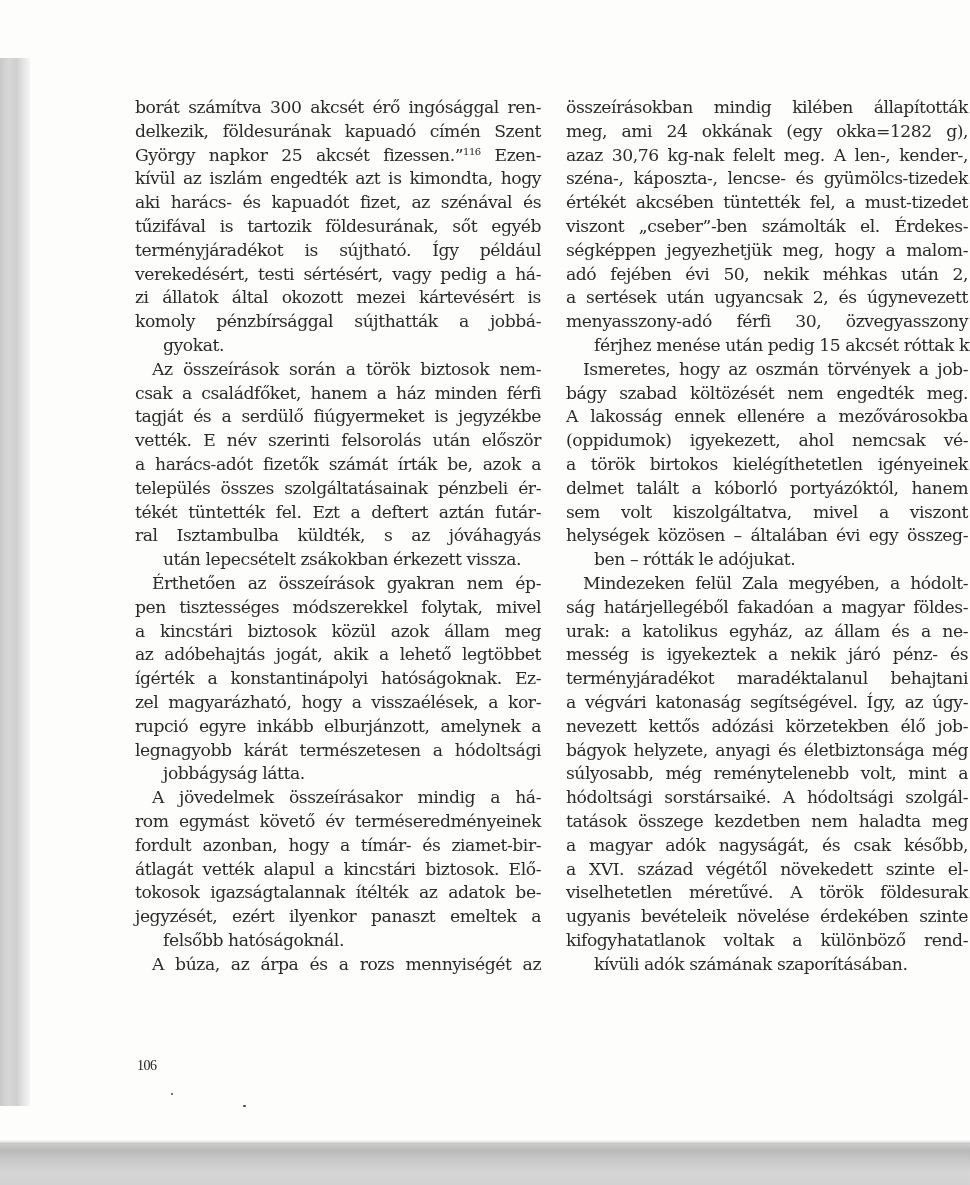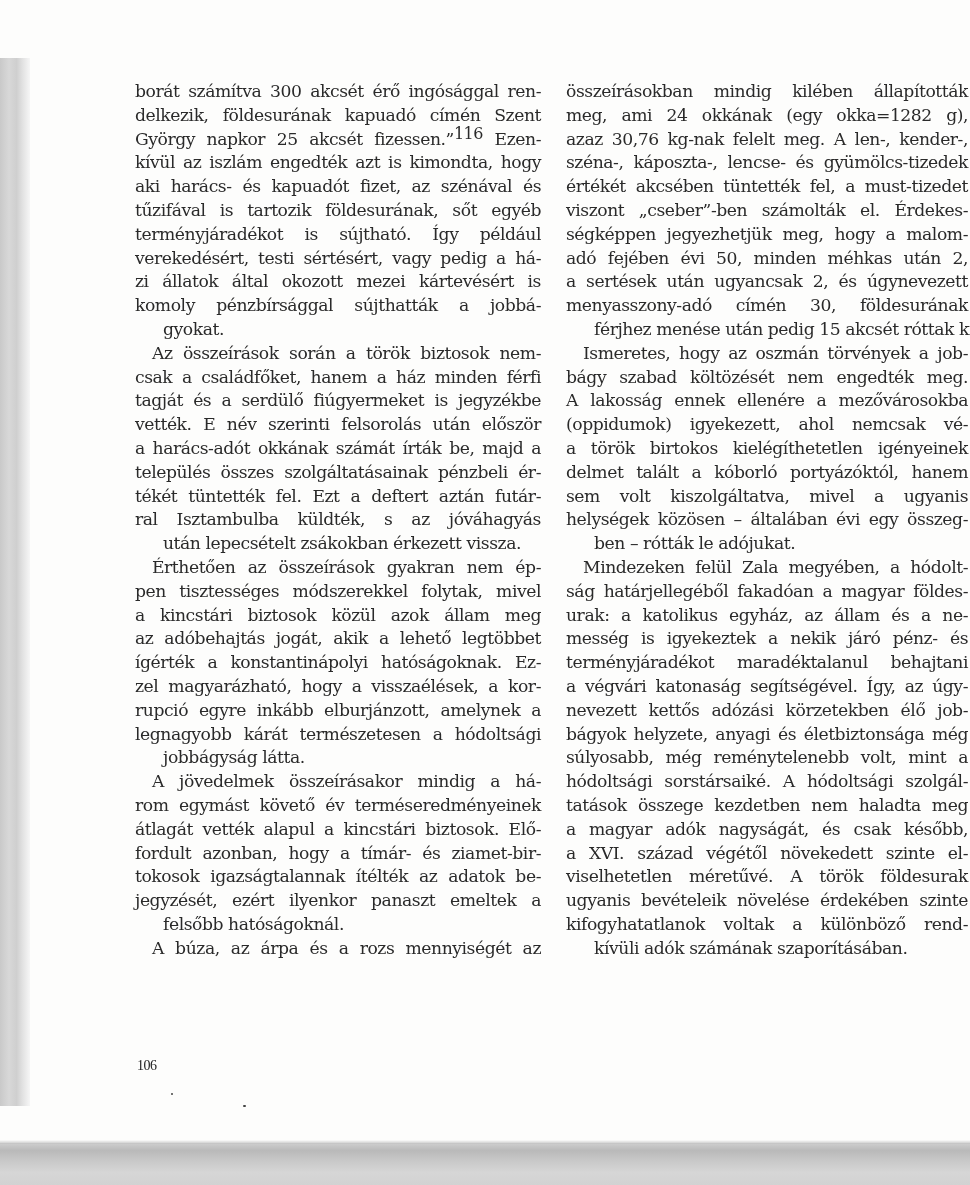--- a/index.html
+++ b/index.html
@@ -15,33 +15,33 @@
   }
   .bottom-edge {
     position: absolute; left: 0; top: 1143px; width: 970px; height: 42px;
     background: linear-gradient(180deg, #cfcfcf 0%, #b9b9b9 18%, #c7c7c7 40%, #d6d6d6 70%, #d2d2d2 100%);
   }
   .bottom-edge::before {
     content: ""; position: absolute; left: 0; top: -3px; width: 100%; height: 4px;
     background: linear-gradient(180deg, rgba(200,200,200,0) 0%, #c5c5c5 100%);
   }
   .column {
-    position: absolute; top: 80px; width: 406px;
+    position: absolute; top: 96px; width: 406px;
   }
   .col-left { left: 135px; }
   .col-right { left: 566px; width: 402px; }
   .line {
     display: block; height: 23.8px; line-height: 23.8px;
     font-size: 17.2px; letter-spacing: -0.45px;
     text-align: justify; text-align-last: justify;
     white-space: nowrap; overflow: visible;
   }
   .line.last { text-align-last: left; margin-left: 28px; }
   .line.indent { padding-left: 17px; }
-  sup { font-size: 16px; line-height: 0; vertical-align: 6px; }
+  sup { font-size: 10px; line-height: 0; vertical-align: 6px; }
   .page-number {
     position: absolute; left: 137px; top: 1058px;
     font-family: "Liberation Serif", serif; font-size: 14px; color: #222;
     letter-spacing: -0.5px;
   }
   .speck { position: absolute; width: 2px; height: 2px; background: #444; border-radius: 1px; }
 </style>
 </head>
 <body>
 
@@ -56,62 +56,62 @@
     <span class="line">tűzifával is tartozik földesurának, sőt egyéb</span>
     <span class="line">terményjáradékot is sújtható. Így például</span>
     <span class="line">verekedésért, testi sértésért, vagy pedig a há-</span>
     <span class="line">zi állatok által okozott mezei kártevésért is</span>
     <span class="line">komoly pénzbírsággal sújthatták a jobbá-</span>
     <span class="line last">gyokat.</span>
     <span class="line indent">Az összeírások során a török biztosok nem-</span>
     <span class="line">csak a családfőket, hanem a ház minden férfi</span>
     <span class="line">tagját és a serdülő fiúgyermeket is jegyzékbe</span>
     <span class="line">vették. E név szerinti felsorolás után először</span>
-    <span class="line">a harács-adót okkának számát írták be, majd a</span>
+    <span class="line">a harács-adót fizetők számát írták be, azok a</span>
     <span class="line">település összes szolgáltatásainak pénzbeli ér-</span>
     <span class="line">tékét tüntették fel. Ezt a deftert aztán futár-</span>
     <span class="line">ral Isztambulba küldték, s az jóváhagyás</span>
     <span class="line last">után lepecsételt zsákokban érkezett vissza.</span>
     <span class="line indent">Érthetően az összeírások gyakran nem ép-</span>
     <span class="line">pen tisztességes módszerekkel folytak, mivel</span>
     <span class="line">a kincstári biztosok közül azok állam meg</span>
     <span class="line">az adóbehajtás jogát, akik a lehető legtöbbet</span>
     <span class="line">ígérték a konstantinápolyi hatóságoknak. Ez-</span>
     <span class="line">zel magyarázható, hogy a visszaélések, a kor-</span>
     <span class="line">rupció egyre inkább elburjánzott, amelynek a</span>
     <span class="line">legnagyobb kárát természetesen a hódoltsági</span>
     <span class="line last">jobbágyság látta.</span>
     <span class="line indent">A jövedelmek összeírásakor mindig a há-</span>
     <span class="line">rom egymást követő év terméseredményeinek</span>
+    <span class="line">fordult azonban, hogy a tímár- és ziamet-bir-</span>
     <span class="line">átlagát vették alapul a kincstári biztosok. Elő-</span>
-    <span class="line">fordult azonban, hogy a tímár- és ziamet-bir-</span>
     <span class="line">tokosok igazságtalannak ítélték az adatok be-</span>
     <span class="line">jegyzését, ezért ilyenkor panaszt emeltek a</span>
     <span class="line last">felsőbb hatóságoknál.</span>
     <span class="line indent">A búza, az árpa és a rozs mennyiségét az</span>
   </div>
 <div class="column col-right" id="col-right">
     <span class="line">összeírásokban mindig kilében állapították</span>
     <span class="line">meg, ami 24 okkának (egy okka=1282 g),</span>
     <span class="line">azaz 30,76 kg-nak felelt meg. A len-, kender-,</span>
     <span class="line">széna-, káposzta-, lencse- és gyümölcs-tizedek</span>
     <span class="line">értékét akcsében tüntették fel, a must-tizedet</span>
     <span class="line">viszont „cseber”-ben számolták el. Érdekes-</span>
     <span class="line">ségképpen jegyezhetjük meg, hogy a malom-</span>
-    <span class="line">adó fejében évi 50, minden méhkas után 2,</span>
+    <span class="line">adó fejében évi 50, nekik méhkas után 2,</span>
     <span class="line">a sertések után ugyancsak 2, és úgynevezett</span>
-    <span class="line">menyasszony-adó címén 30, földesurának</span>
+    <span class="line">menyasszony-adó férfi 30, özvegyasszony</span>
     <span class="line last">férjhez menése után pedig 15 akcsét róttak ki.</span>
     <span class="line indent">Ismeretes, hogy az oszmán törvények a job-</span>
     <span class="line">bágy szabad költözését nem engedték meg.</span>
     <span class="line">A lakosság ennek ellenére a mezővárosokba</span>
     <span class="line">(oppidumok) igyekezett, ahol nemcsak vé-</span>
     <span class="line">a török birtokos kielégíthetetlen igényeinek</span>
     <span class="line">delmet talált a kóborló portyázóktól, hanem</span>
-    <span class="line">sem volt kiszolgáltatva, mivel a ugyanis</span>
+    <span class="line">sem volt kiszolgáltatva, mivel a viszont</span>
     <span class="line">helységek közösen – általában évi egy összeg-</span>
     <span class="line last">ben – rótták le adójukat.</span>
     <span class="line indent">Mindezeken felül Zala megyében, a hódolt-</span>
     <span class="line">ság határjellegéből fakadóan a magyar földes-</span>
     <span class="line">urak: a katolikus egyház, az állam és a ne-</span>
     <span class="line">messég is igyekeztek a nekik járó pénz- és</span>
     <span class="line">terményjáradékot maradéktalanul behajtani</span>
     <span class="line">a végvári katonaság segítségével. Így, az úgy-</span>
     <span class="line">nevezett kettős adózási körzetekben élő job-</span>
     <span class="line">bágyok helyzete, anyagi és életbiztonsága még</span>

